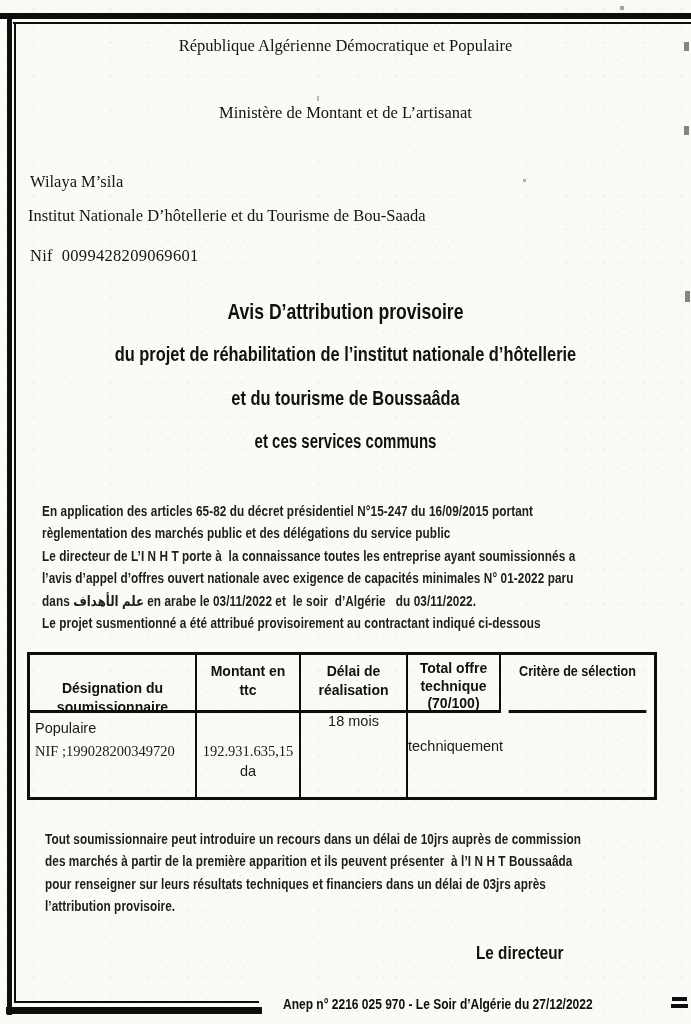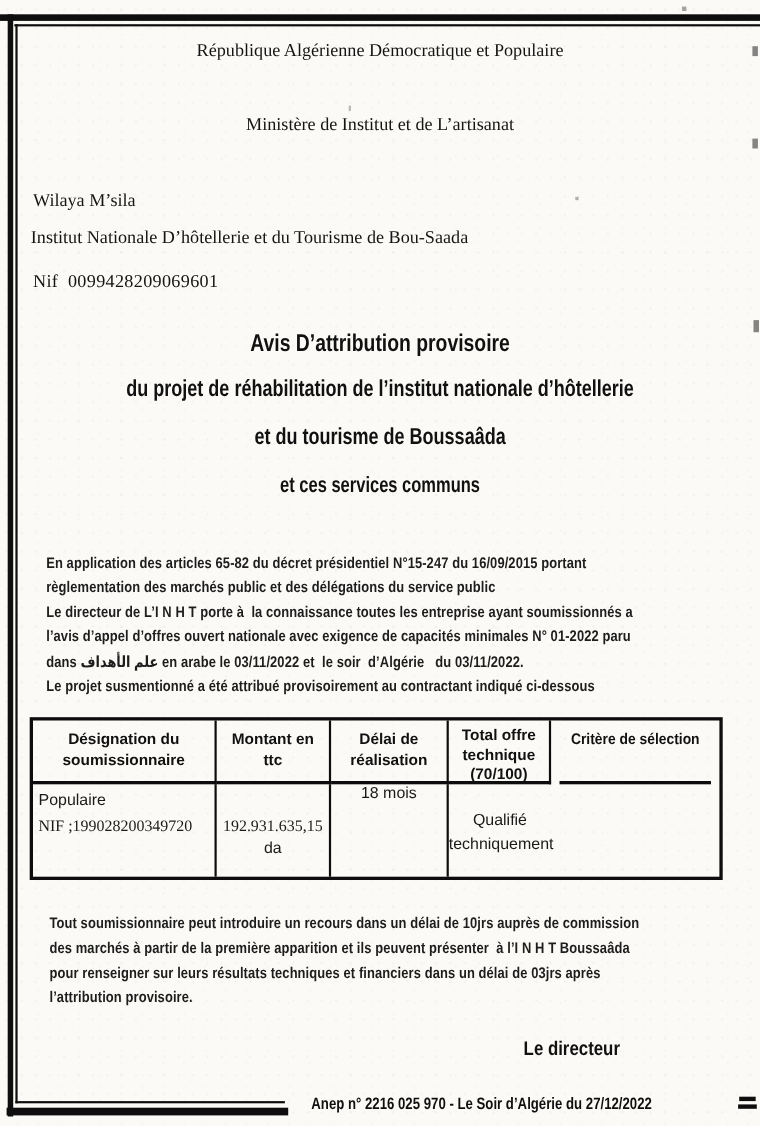--- a/index.html
+++ b/index.html
@@ -101,41 +101,41 @@
   <div class="bar" style="left:6px; top:1007px; width:256px; height:7px;"></div>
 
   <div class="speck" style="left:684px; top:42px; width:5px; height:9px;"></div>
   <div class="speck" style="left:684px; top:126px; width:5px; height:9px;"></div>
   <div class="speck" style="left:685px; top:291px; width:5px; height:11px;"></div>
   <div class="speck" style="left:620px; top:6px; width:4px; height:4px; opacity:.4;"></div>
   <div class="speck" style="left:523px; top:179px; width:3px; height:3px; opacity:.35;"></div>
   <div class="speck" style="left:317px; top:96px; width:2px; height:5px; opacity:.3;"></div>
 
   <div class="serif-line centered" style="top:36px;">République Algérienne Démocratique et Populaire</div>
-  <div class="serif-line centered" style="top:103px;">Ministère de Institut et de L’artisanat</div>
+  <div class="serif-line centered" style="top:103px;">Ministère de Montant et de L’artisanat</div>
   <div class="serif-line" style="left:30px; top:172px;">Wilaya M’sila</div>
   <div class="serif-line" style="left:28px; top:206px;">Institut Nationale D’hôtellerie et du Tourisme de Bou-Saada</div>
   <div class="serif-line" style="left:30px; top:246px; letter-spacing:.3px;">Nif  0099428209069601</div>
 
   <div class="title-line" style="top:299px; font-size:22px; transform:scaleX(.8);">Avis D’attribution provisoire</div>
   <div class="title-line" style="top:342px; font-size:21px;">du projet de réhabilitation de l’institut nationale d’hôtellerie</div>
   <div class="title-line" style="top:386px; font-size:21px;">et du tourisme de Boussaâda</div>
   <div class="title-line" style="top:430px; font-size:20px; transform:scaleX(.75);">et ces services communs</div>
 
   <div class="abs" style="left:42px; top:500px;">
     <div class="p-line">En application des articles 65-82 du décret présidentiel N°15-247 du 16/09/2015 portant</div>
     <div class="p-line">règlementation des marchés public et des délégations du service public</div>
     <div class="p-line">Le directeur de L’I N H T porte à  la connaissance toutes les entreprise ayant soumissionnés a</div>
     <div class="p-line">l’avis d’appel d’offres ouvert nationale avec exigence de capacités minimales N° 01-2022 paru</div>
     <div class="p-line">dans علم الأهداف en arabe le 03/11/2022 et  le soir  d’Algérie   du 03/11/2022.</div>
     <div class="p-line">Le projet susmentionné a été attribué provisoirement au contractant indiqué ci-dessous</div>
   </div>
 
   <div class="doc-table">
-    <div class="th" style="padding-top:7px;">Désignation du
+    <div class="th" style="padding-top:24px;">Désignation du
 soumissionnaire</div>
     <div class="th" style="padding-top:7px;">Montant  en
 ttc</div>
     <div class="th" style="padding-top:7px;">Délai de
 réalisation</div>
     <div class="th" style="padding-top:5px; line-height:17.5px;">Total offre
 technique
 (70/100)</div>
     <div class="th last sx90" style="padding-top:7px;">Critère de sélection</div>
 
@@ -144,21 +144,20 @@
       <div class="serif" style="white-space:pre; font-size:14.5px;">NIF ;199028200349720</div>
     </div>
     <div class="td" style="text-align:center; padding-top:28px; line-height:20px;">
       <div class="serif" style="font-size:14.5px;">192.931.635,15</div>
       <div>da</div>
     </div>
     <div class="td" style="text-align:center; ">
       <div>18 mois</div>
     </div>
     <div class="td last" style="text-align:center; padding-top:23px; line-height:21.5px;">
-      <div>Qualifié</div>
       <div>techniquement</div>
     </div>
   </div>
 
   <div class="abs" style="left:45px; top:828px;">
     <div class="p-line">Tout soumissionnaire peut introduire un recours dans un délai de 10jrs auprès de commission</div>
     <div class="p-line">des marchés à partir de la première apparition et ils peuvent présenter  à l’I N H T Boussaâda</div>
     <div class="p-line">pour renseigner sur leurs résultats techniques et financiers dans un délai de 03jrs après</div>
     <div class="p-line">l’attribution provisoire.</div>
   </div>

